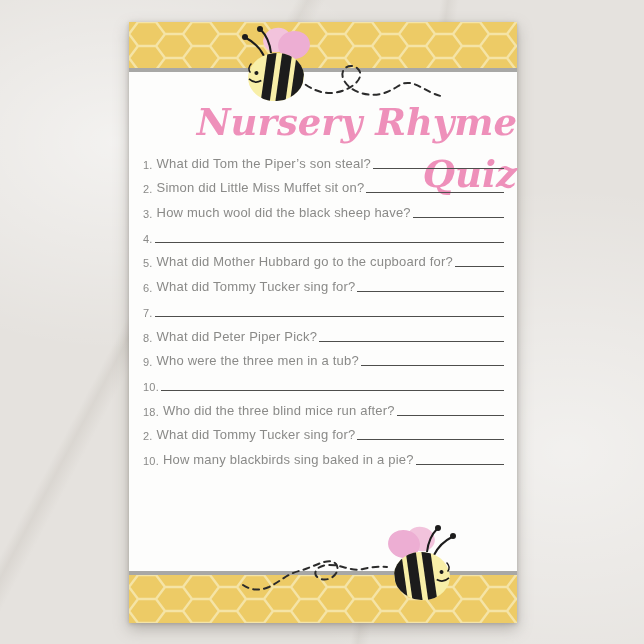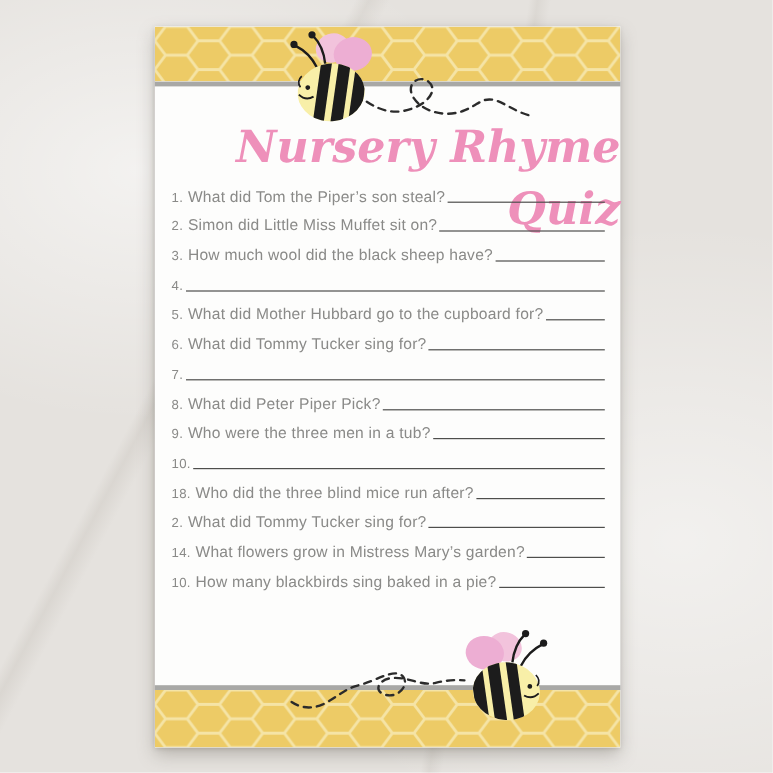--- a/index.html
+++ b/index.html
@@ -146,25 +146,20 @@
           <span class="q-num">18.</span>
           <span class="q-text">Who did the three blind mice run after?</span>
           <span class="q-line"></span>
         </div>
       <div class="q-row">
           <span class="q-num">2.</span>
           <span class="q-text">What did Tommy Tucker sing for?</span>
           <span class="q-line"></span>
         </div>
       <div class="q-row">
-          <span class="q-num">14.</span>
-          <span class="q-text">What flowers grow in Mistress Mary’s garden?</span>
-          <span class="q-line"></span>
-        </div>
-      <div class="q-row">
           <span class="q-num">10.</span>
           <span class="q-text">How many blackbirds sing baked in a pie?</span>
           <span class="q-line"></span>
         </div>
     </div>
 
     <svg class="trails" viewBox="0 0 388 601">
       <path d="M168,56 Q186,72 203,71 C224,69 238,54 228,46 C220,40 208,48 216,60 C224,72 244,76 258,70 C270,65 272,60 281,61 C292,63 300,72 316,75" fill="none" stroke="#2b2b2b" stroke-width="2" stroke-dasharray="6 5" stroke-linecap="round"></path>
       <path d="M114,563 Q126,571 140,565 C152,559 158,552 170,549 C186,545 200,534 207,542 C212,548 204,560 192,557 C182,554 186,544 198,543 C212,542 222,550 234,547 Q246,544 258,545" fill="none" stroke="#2b2b2b" stroke-width="2" stroke-dasharray="6 5" stroke-linecap="round"></path>
     </svg>

